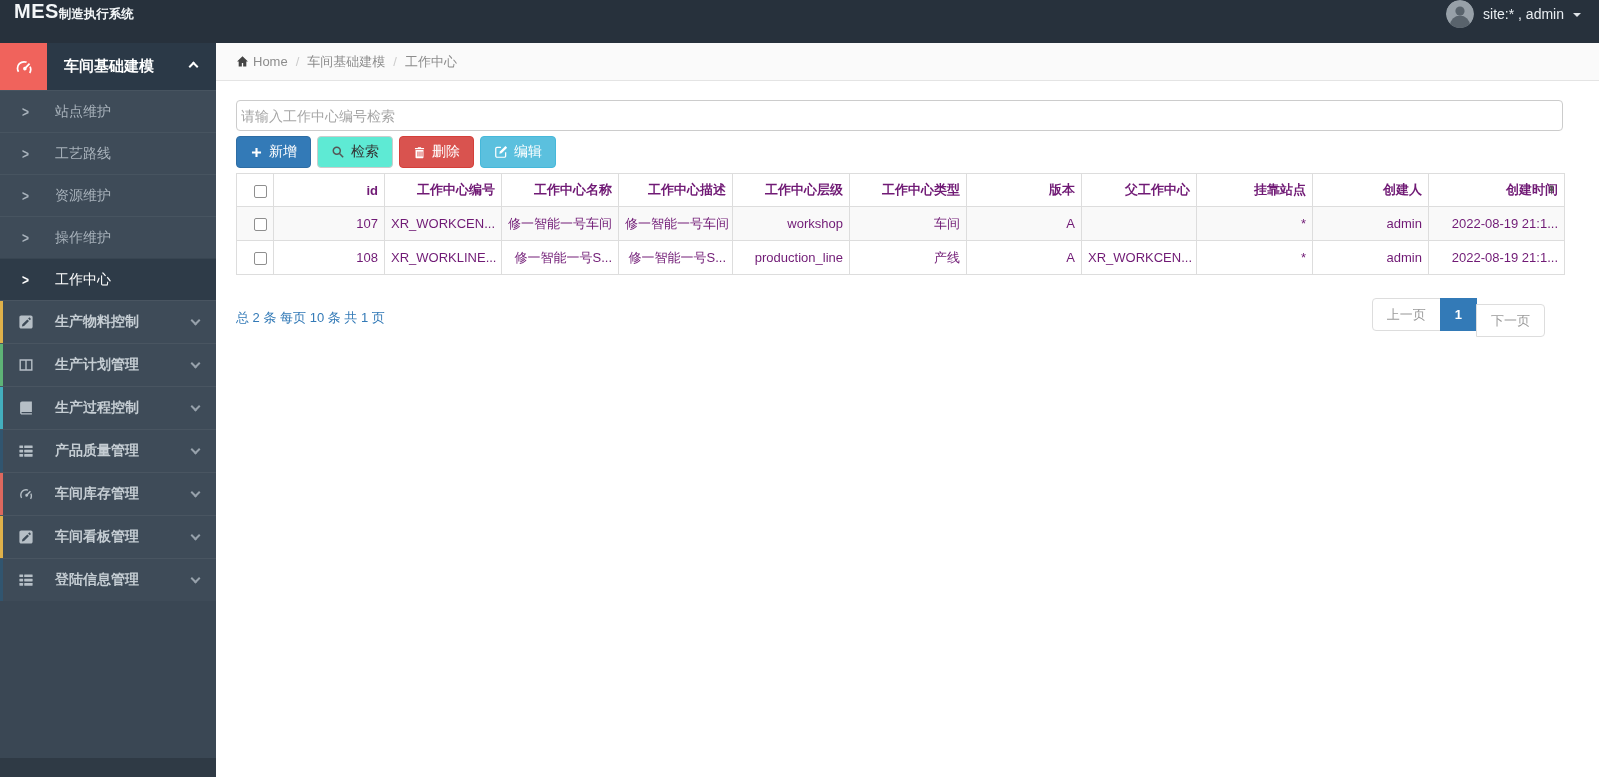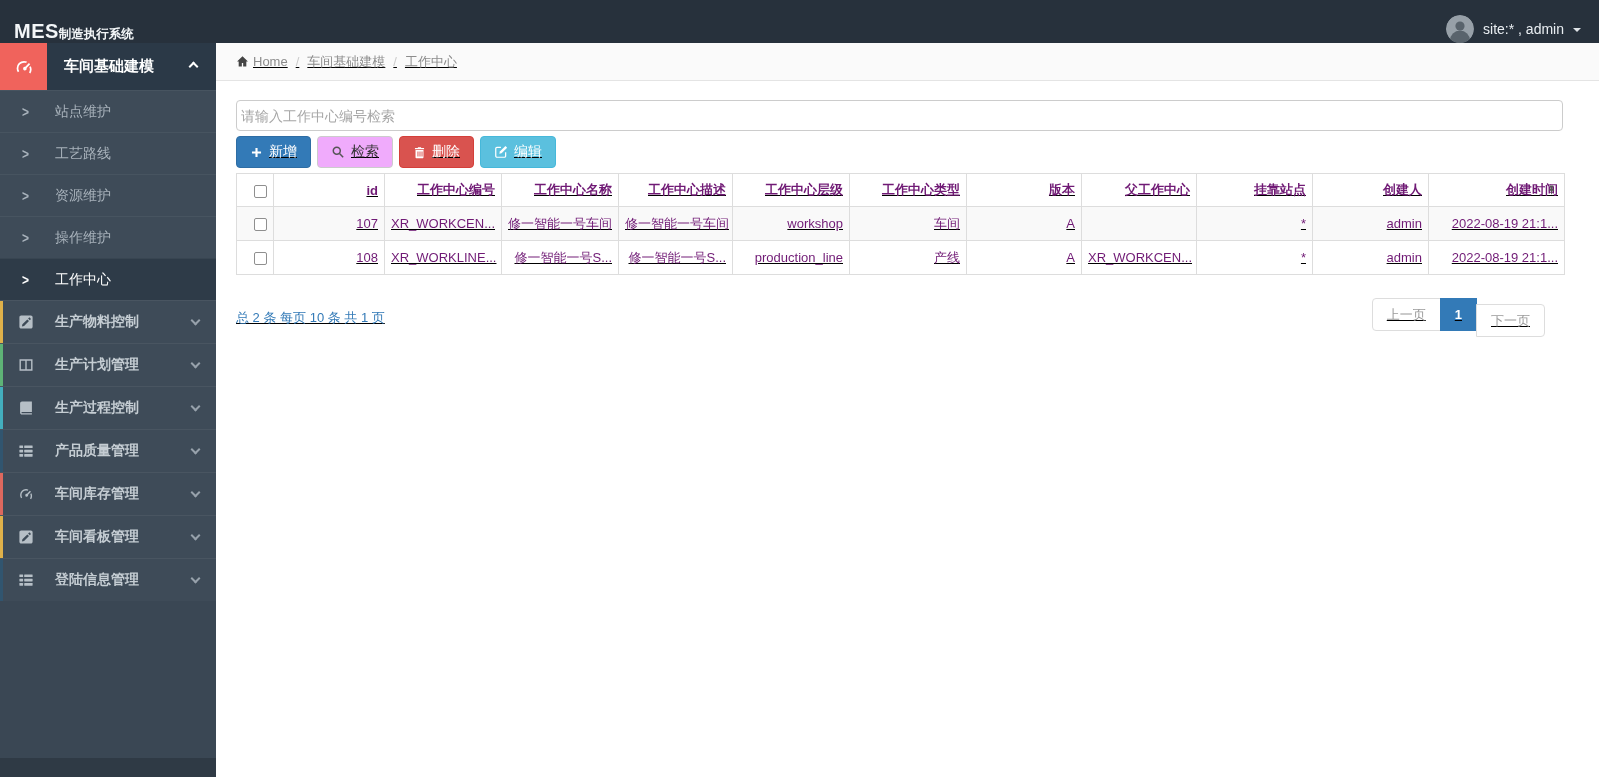--- a/index.html
+++ b/index.html
@@ -1,21 +1,21 @@
 <!DOCTYPE html>
 <html><head>
 <meta charset="utf-8">
 <style>
   * { margin:0; padding:0; box-sizing:border-box; }
   html,body { width:1599px; height:777px; overflow:hidden; font-family:"Liberation Sans",sans-serif; background:#fff; }
   body { position:relative; }
 
   
   .topbar { position:absolute; top:0; left:0; right:0; height:43px; background:#27313c;
-            display:flex; justify-content:space-between; align-items:flex-end; z-index:5; }
+            display:flex; justify-content:space-between; align-items:flex-start; z-index:5; }
   .brand { padding-left:14px; color:#f3f6f8; display:flex; align-items:baseline; cursor:pointer; }
   .brand .b1 { font-size:20px; font-weight:bold; letter-spacing:.5px; }
   .brand .b2 { font-size:12.5px; font-weight:bold; }
   .usermenu { margin-right:18px; display:flex; align-items:center; gap:9px; color:#e9eef2; font-size:14px; cursor:pointer; }
   .avatar { width:28px; height:28px; border-radius:50%; overflow:hidden; display:block; }
   .caret { width:0; height:0; border-left:4px solid transparent; border-right:4px solid transparent; border-top:4px solid #dfe4e8; margin-top:2px; }
 
   
   .sidebar { position:absolute; top:43px; left:0; bottom:0; width:216px; background:#3a4754; }
   .sidebar::after { content:''; position:absolute; bottom:0; left:0; right:0; height:19px; background:#2f3a45; }
@@ -35,35 +35,35 @@
   .subitem.active { background:#2e3b48; color:#fff; }
   .sgroup { height:43px; background:#3e4b58; border-top:1px solid rgba(255,255,255,.06); position:relative;
             display:flex; align-items:center; color:#c5cdd3; font-weight:bold; font-size:14px; cursor:pointer; }
   .sgroup .strip { position:absolute; left:0; top:0; width:3px; height:100%; }
   .sgroup .gicon { margin-left:18px; width:17px; height:16px; color:#b6bfc6; display:flex; flex:none; }
   .sgroup .gicon svg { width:16px; height:16px; }
   .sgroup .glabel2 { margin-left:20px; }
   .sgroup .chev { position:absolute; right:17px; color:#97a1ab; margin-top:-3px; }
 
   
-  .main { position:absolute; top:43px; left:216px; right:0; bottom:0; background:#fff;text-decoration:underline; }
+  .main { position:absolute; top:43px; left:216px; right:0; bottom:0; background:#fff; }
   .crumbbar { height:38px; background:#fafafa; border-bottom:1px solid #e4e4e4; display:flex; align-items:center;
               padding-left:20px; font-size:13px; color:#8c8c8c; }
   .crumbbar .home-ic { color:#444; display:flex; margin-right:4px; }
   .crumbbar a { color:#8c8c8c; text-decoration:none; cursor:pointer; }
   .crumbbar .sep { margin:0 8px; color:#ccc; }
 
   .content { padding:19px 36px 0 20px; }
   .search-input { width:100%; height:31px; border:1px solid #ccc; border-radius:4px; padding:0 4px;
                   font-size:14px; color:#555; outline:none; }
   .search-input::placeholder { color:#a6a6a6; }
 
   .toolbar { margin-top:5px; display:flex; gap:6px; }
   .btn { height:32px; padding:0 13px; border-radius:4px; font-size:14px; display:inline-flex; align-items:center;
-         gap:6px; border:1px solid transparent; cursor:pointer; background:#f0abfc; font-family:inherit; }
+         gap:6px; border:1px solid transparent; cursor:pointer; background:#5eead4; font-family:inherit; }
   .btn svg { flex:none; }
   .btn-add  { background:#337ab7; border-color:#2e6da4; color:#fff; }
   .btn-find { border-color:#ccc; color:#333; }
   .btn-find svg { color:#555; }
   .btn-del  { background:#d9534f; border-color:#d43f3a; color:#fff; }
   .btn-edit { background:#5bc0de; border-color:#46b8da; color:#fff; }
 
   table { margin-top:5px; width:100%; border-collapse:collapse; table-layout:fixed; }
   th,td { border:1px solid #ddd; font-size:13px; color:#701a75; text-align:right; height:33px;
           padding:0 6px; overflow:hidden; white-space:nowrap; }

